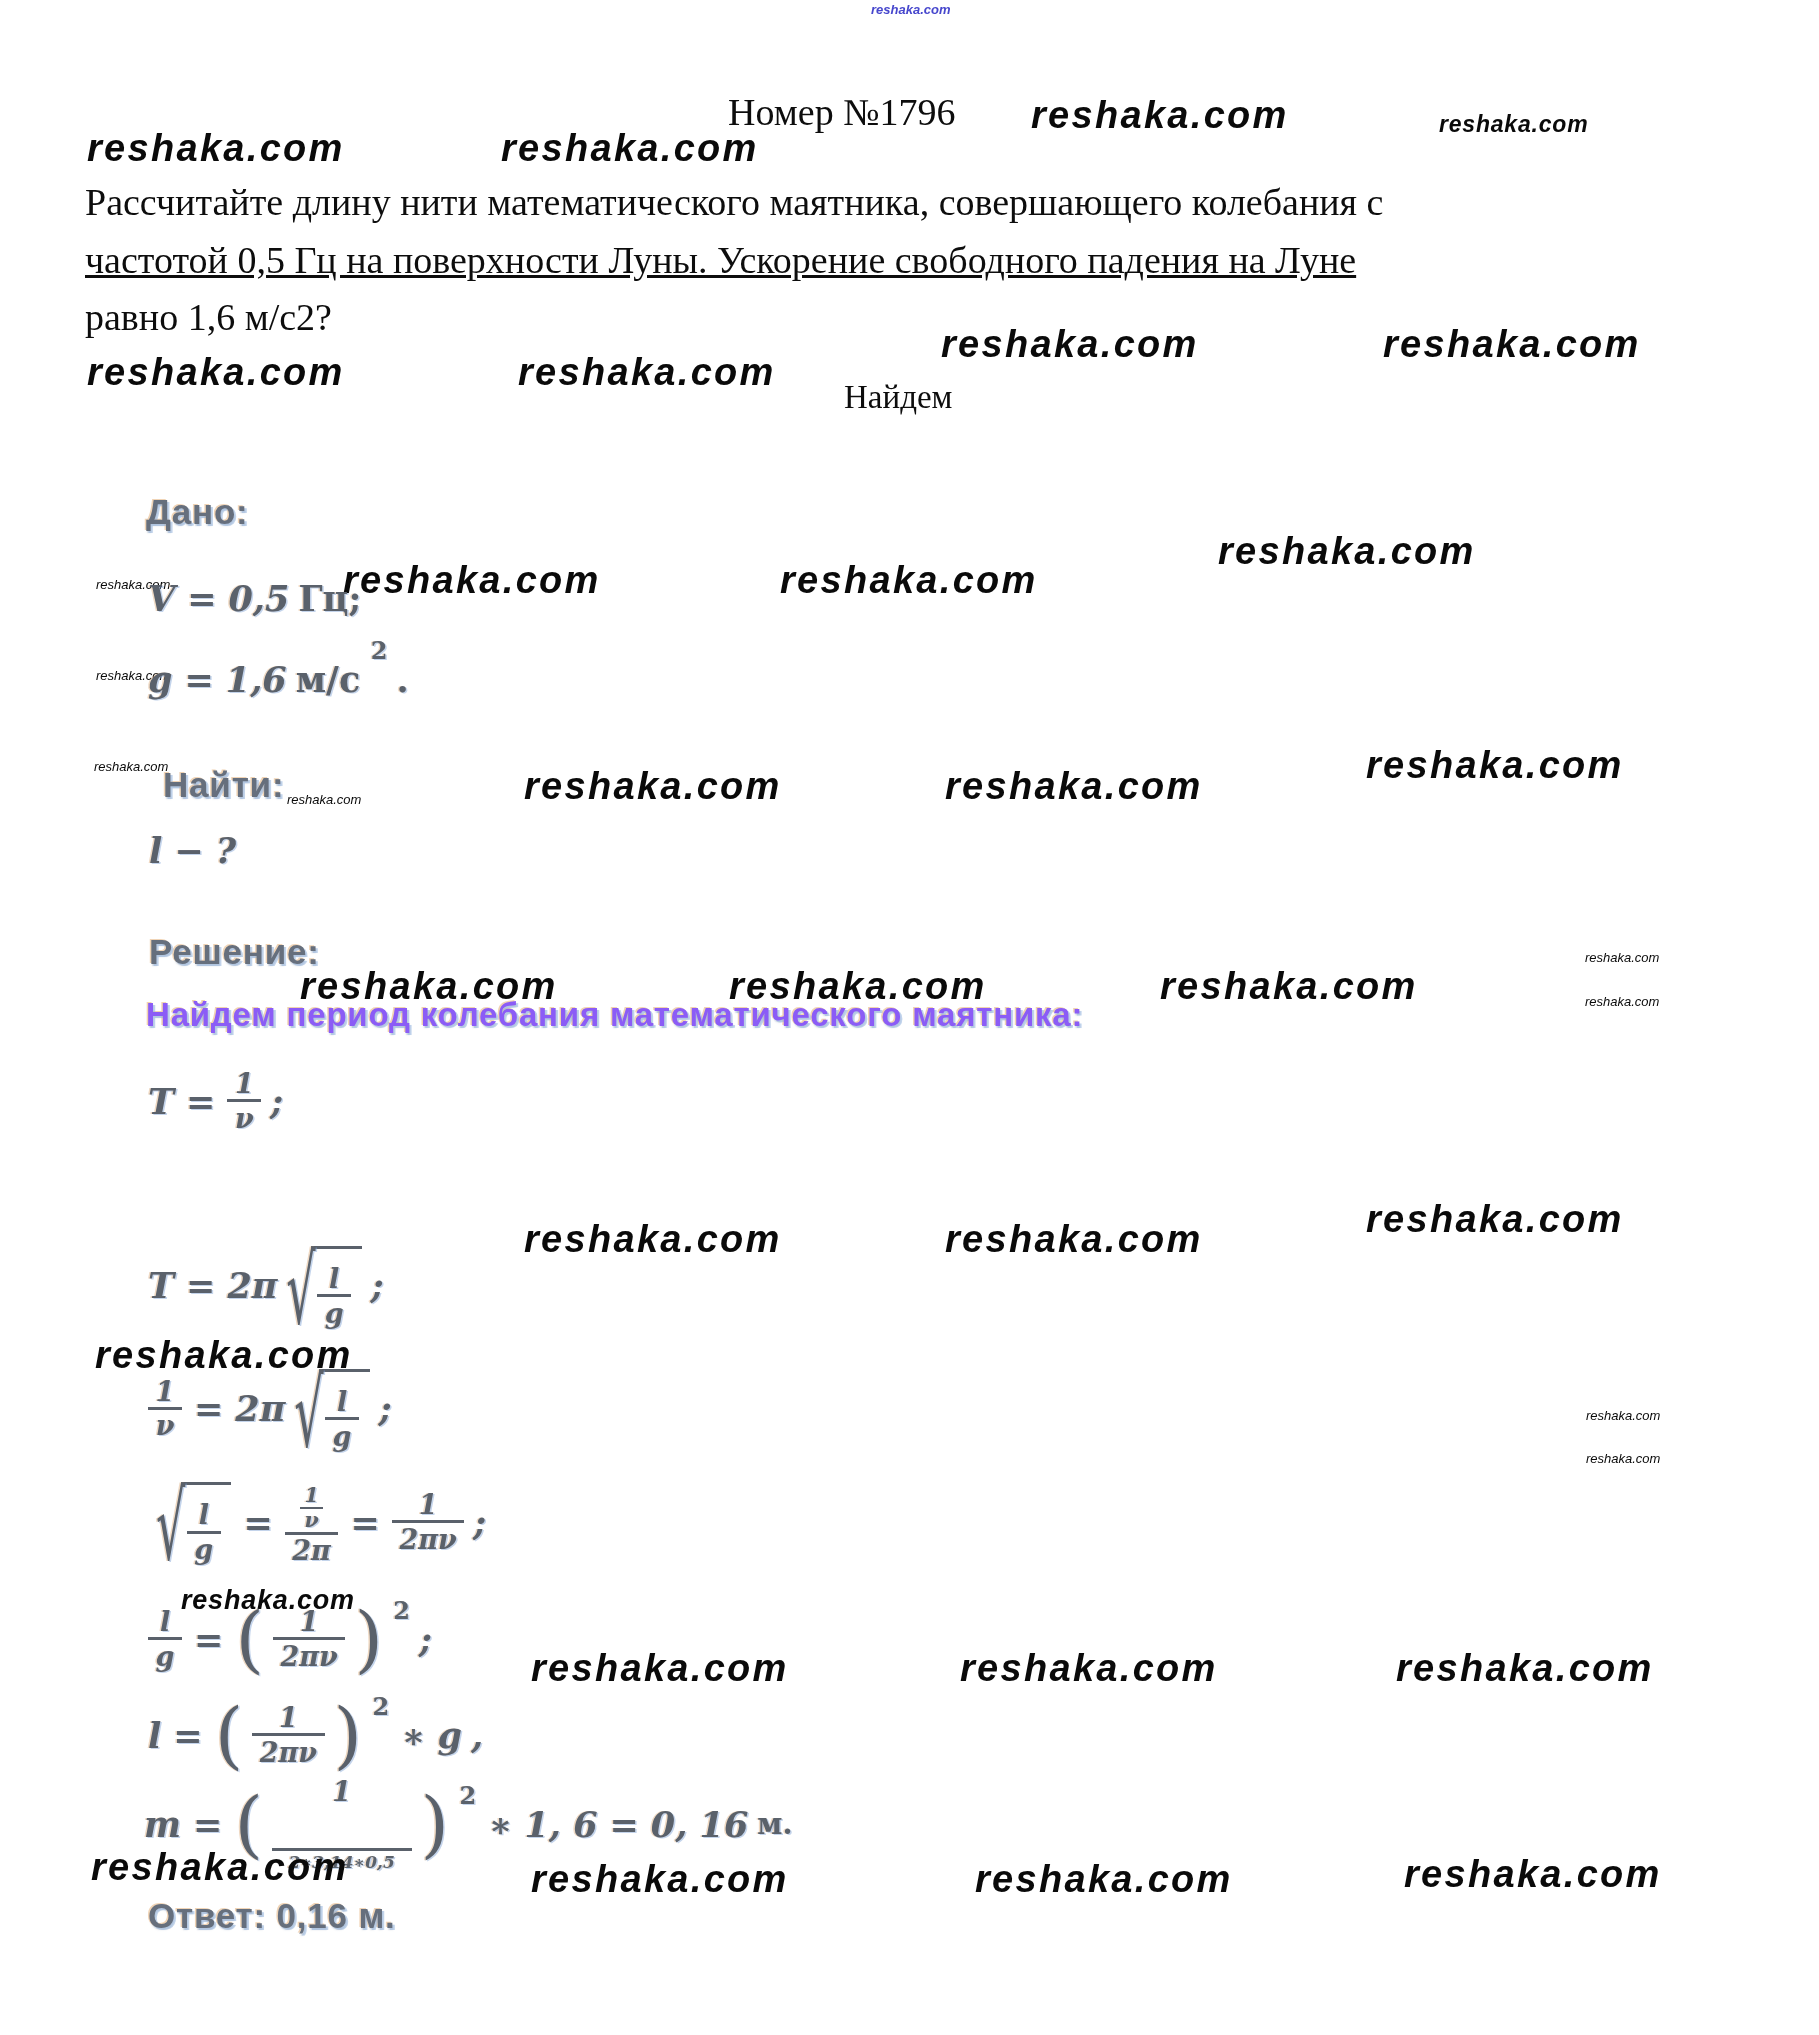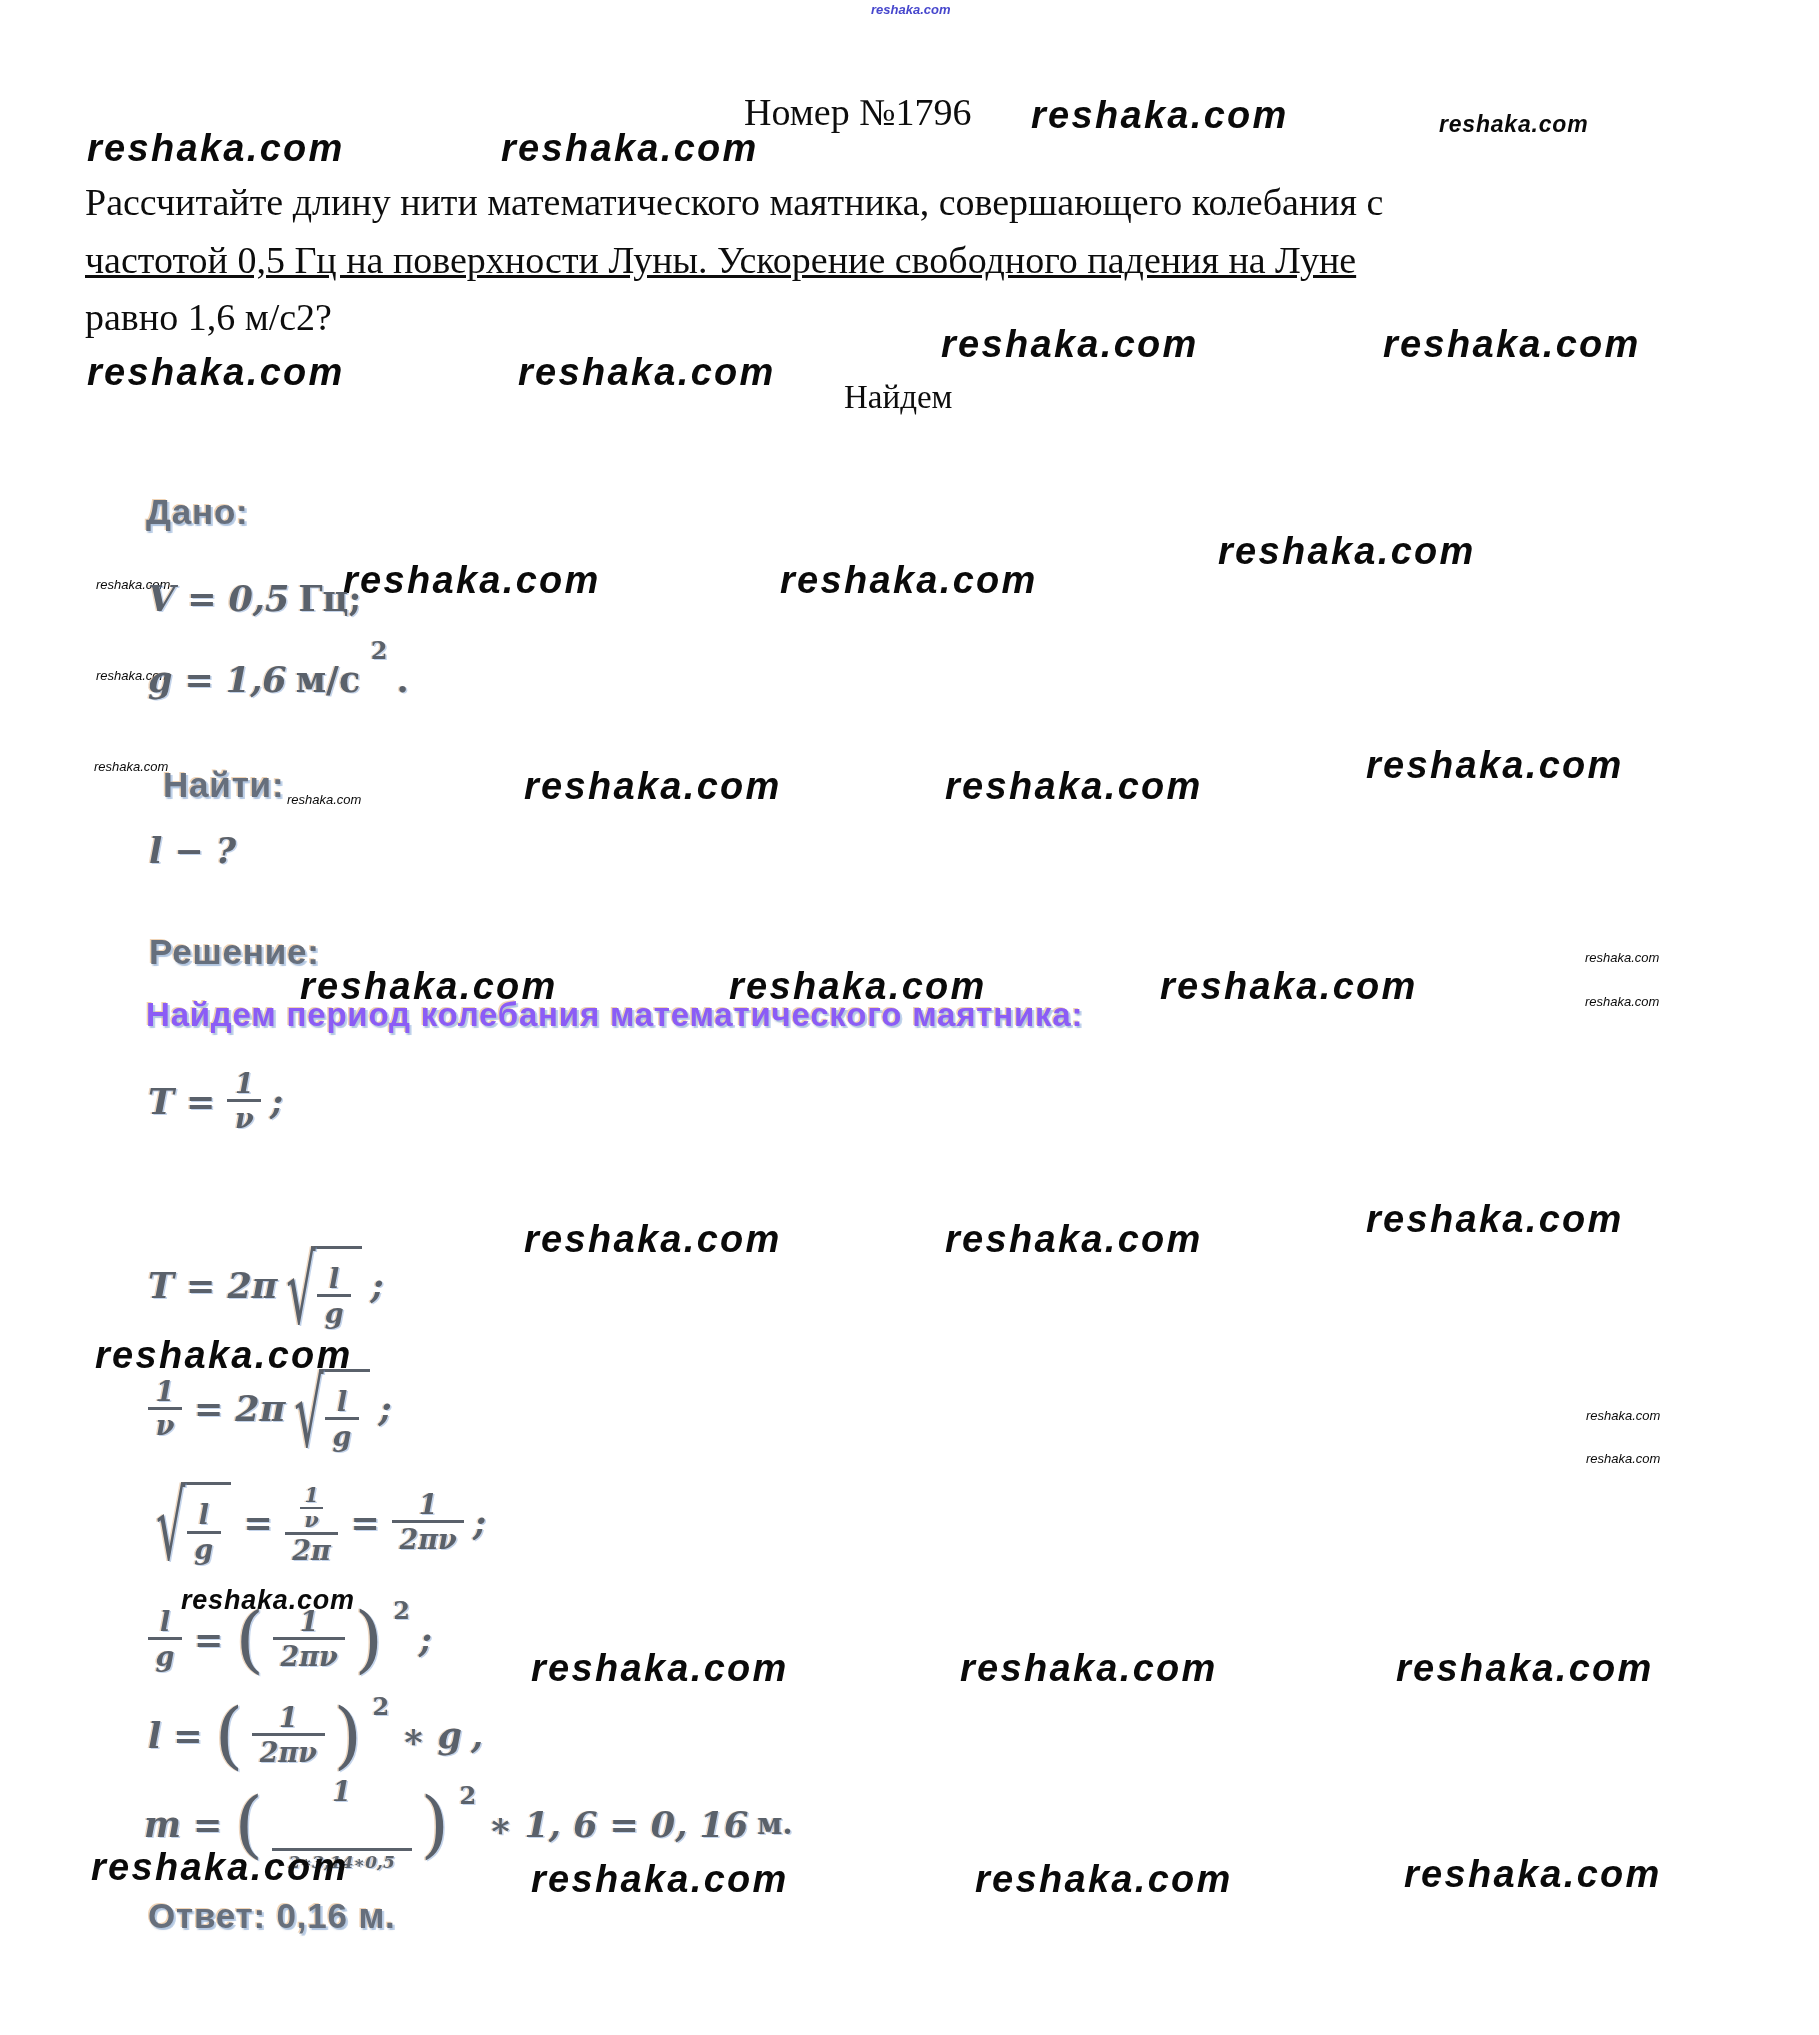--- a/index.html
+++ b/index.html
@@ -87,21 +87,21 @@
   .sqrt .under{border-top:3px solid #5a616b;padding:6px 10.6px 0 6px;margin-top:3px;}
   .unit{font-style:normal;font-size:29px;}
 </style>
 </head>
 <body>
 
 <div class="page">
 
   <span class="wm wm-blue" style="left:871px;top:2.3px;">reshaka.com</span>
 
-  <span class="doc title" style="left:744px;top:90px;">Номер №1796</span>
+  <span class="doc title" style="left:728px;top:90px;">Номер №1796</span>
   <span class="wm wm-big" style="left:1031px;top:94px;">reshaka.com</span>
   <span class="wm wm-small" style="left:1439px;top:111px;">reshaka.com</span>
 
   <span class="wm wm-big" style="left:87px;top:127px;">reshaka.com</span>
   <span class="wm wm-big" style="left:501px;top:127px;">reshaka.com</span>
 
   <div class="doc prob-line" style="left:85px;top:173px;">Рассчитайте длину нити математического маятника, совершающего колебания с</div>
   <div class="doc prob-line" style="left:85px;top:231px;text-decoration:underline;">частотой 0,5 Гц на поверхности Луны. Ускорение свободного падения на Луне</div>
   <div class="doc prob-line" style="left:85px;top:288px;">равно 1,6 м/с2?</div>
 

